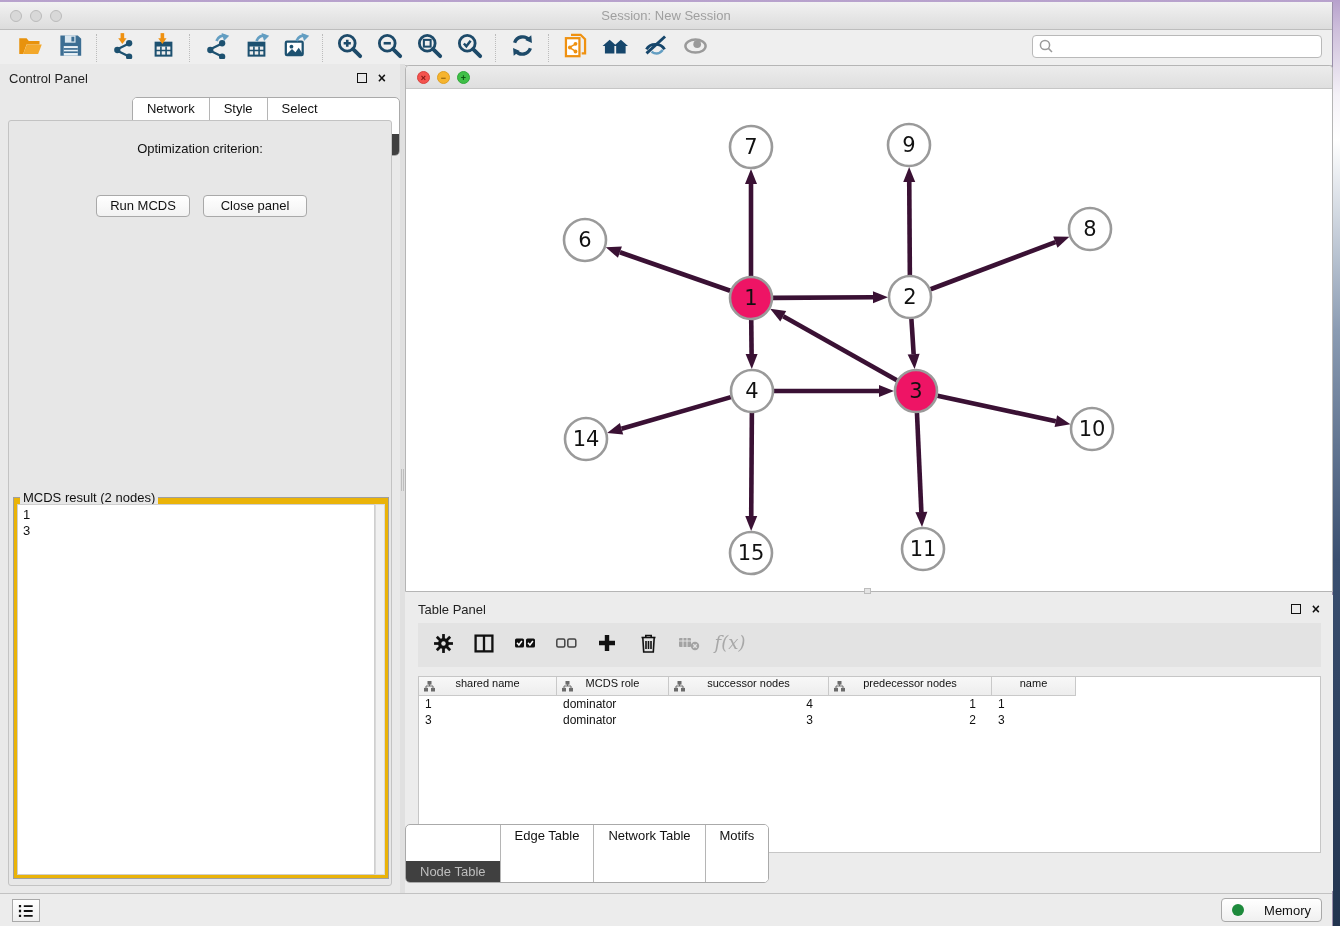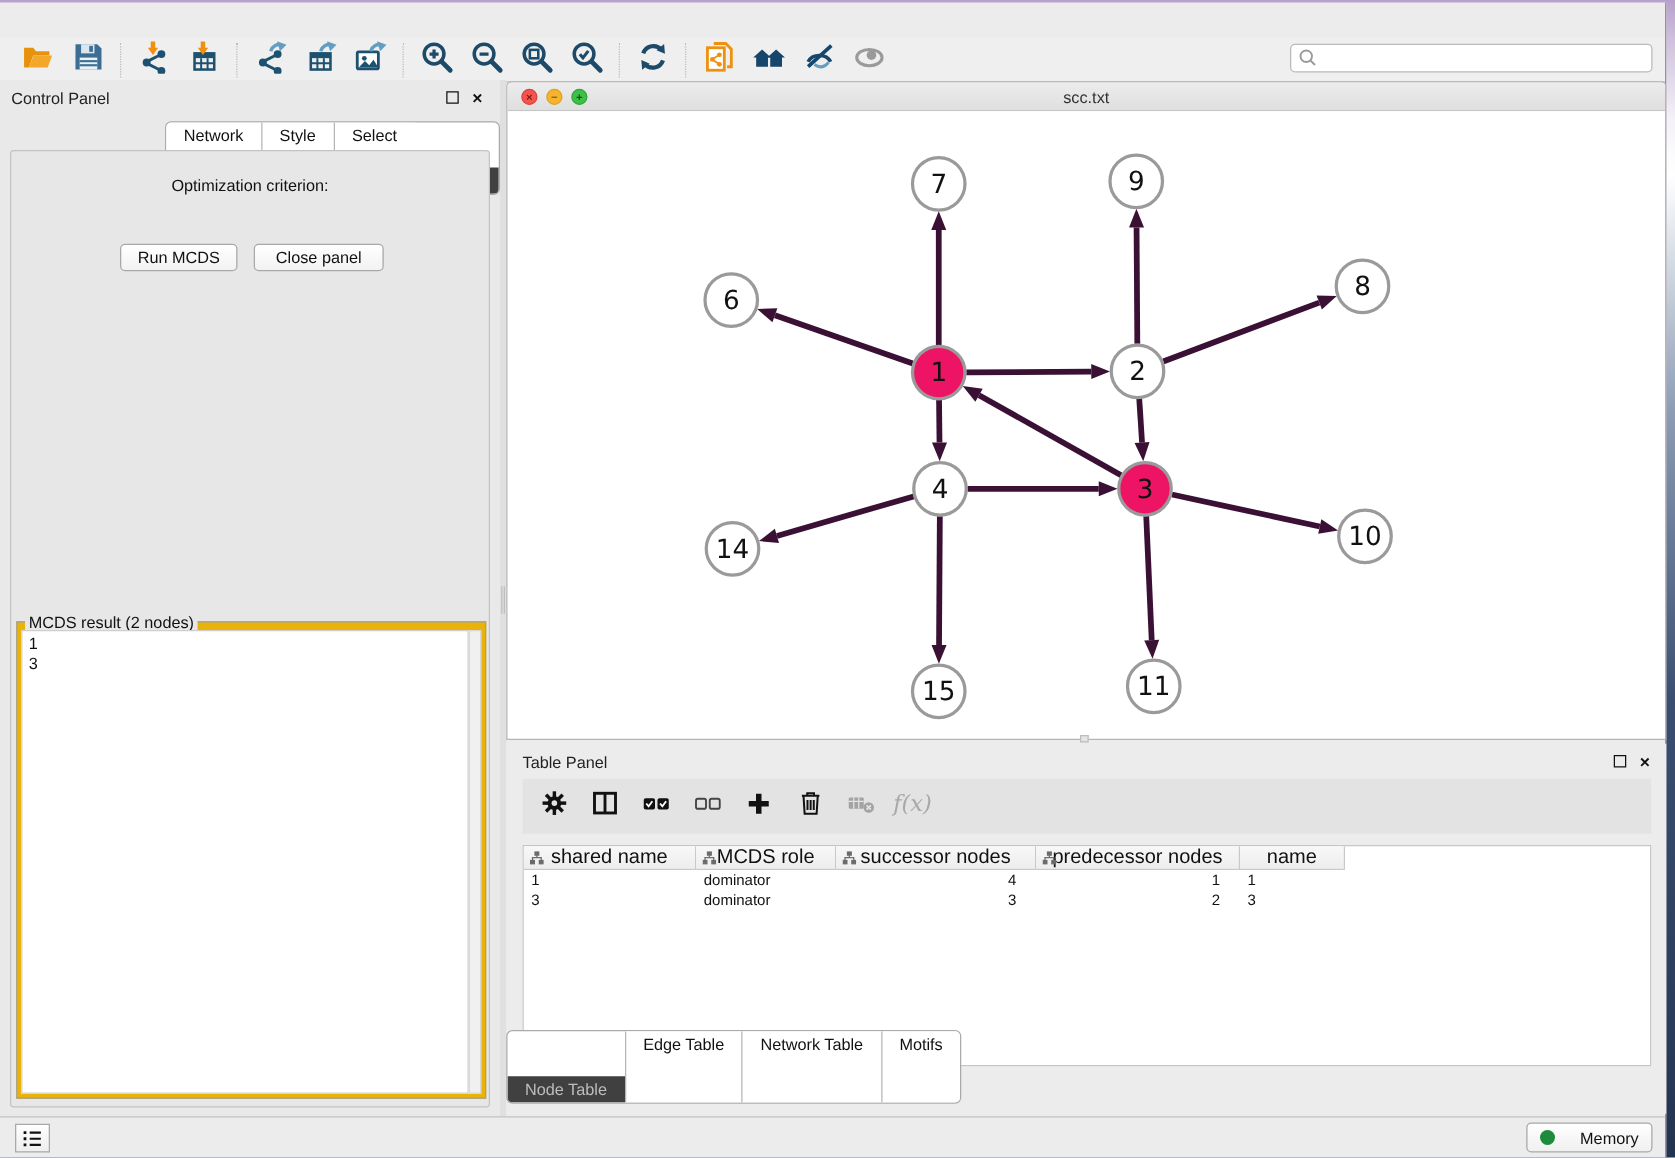--- a/index.html
+++ b/index.html
@@ -68,21 +68,21 @@
   #net-resize-handle { position:absolute; left:458px; bottom:-3px; width:7px; height:6px; background:#e4e4e4; border:1px solid #bdbdbd; }
   
   #table-panel { position:absolute; left:405px; top:593px; width:928px; height:296px; background:#ececec; }
   #tp-toolbar { position:absolute; left:13px; right:12px; top:28px; height:44px; background:#e3e3e3;
     display:flex; align-items:center; gap:17px; padding-left:13px; }
   .tp-icon { width:24px; height:22px; display:flex; align-items:center; justify-content:center; cursor:pointer;text-align:right; }
   .tp-icon.disabled { cursor:default; }
   #tp-table { position:absolute; left:13px; right:12px; top:81px; bottom:38px; background:#fff; border:1px solid #c6c6c6; overflow:hidden; }
   #tp-header { display:flex; height:19px; }
   .th { background:linear-gradient(#f8f8f8,#ededed); border-right:1px solid #c9c9c9; border-bottom:1px solid #c9c9c9;
-    font-size:16px; color:#111; display:flex; align-items:center; justify-content:center; gap:5px; position:relative; }
+    font-size:11px; color:#111; display:flex; justify-content:center; gap:5px; position:relative; }
   .th .tree-ic { position:absolute; left:5px; top:4px; }
   .tr { display:flex; height:16px; }
   .td { font-size:12px; color:#111; line-height:16px; white-space:nowrap; overflow:hidden; }
   .td.left { padding-left:6px; text-align:left; }
   .td.right { padding-right:16px; text-align:right; }
   #tp-tabs { position:absolute; left:0; bottom:8px; width:100%; text-align:left; }
   #tp-tabs .tab { font-size:13px; }
   
   #status-bar { position:absolute; left:0; top:891px; width:100%; height:33px; background:#ececec; border-top:1px solid #c2c2c2; }
   #taskbar-btn { position:absolute; left:12px; top:5px; width:28px; height:23px; background:linear-gradient(#fff,#eee);
@@ -90,20 +90,26 @@
   #memory-btn { position:absolute; right:10px; top:4px; height:24px; background:linear-gradient(#fff,#f0f0f0);
     border:1px solid #a9a9a9; border-radius:4px; display:flex; align-items:center; gap:20px; padding:0 10px; cursor:pointer; }
   #memory-dot { width:12px; height:12px; border-radius:50%; background:#1d8a3c; }
   #memory-label { font-size:13px; color:#111; }
 </style>
 </head>
 <body>
 
 <div id="window">
 
+  <div id="titlebar">
+    <span class="tl" style="left:10px"></span>
+    <span class="tl" style="left:30px"></span>
+    <span class="tl" style="left:50px"></span>
+    <div id="win-title">Session: New Session</div>
+  </div>
 
   <div id="main-toolbar">
       <div class="tb-btn">
         <span><svg width="27" height="27" viewBox="0 0 24 24">
             <path d="M2 5.5h6.5l2 2.5H20v3H8.5L5.5 19.5H2z" fill="#e8920c"></path>
             <path d="M5.5 19.5l3.2-8.5H22l-3.2 8.5z" fill="#f3a82b"></path>
           </svg></span>
       </div>
       <div class="tb-btn">
         <span><svg width="27" height="27" viewBox="0 0 24 24">
@@ -278,21 +284,20 @@
   <div id="splitter-v">
     <span class="split-handle" style="left:1px; top:405px; width:1px; height:22px;"></span>
     <span class="split-handle" style="left:3px; top:405px; width:1px; height:22px;"></span>
   </div>
 
   <div id="net-window">
     <div id="net-titlebar">
       <span class="mac-dot" style="left:11px; background:#f4534e; border:1px solid #d8423e; color:#7e1512;">×</span>
       <span class="mac-dot" style="left:31px; background:#f6b42e; border:1px solid #dfa023; color:#8a5d07;">−</span>
       <span class="mac-dot" style="left:51px; background:#3fbf47; border:1px solid #2fa83a; color:#0c5912;">+</span>
-      <div id="net-title">scc.txt</div>
     </div>
     <svg id="graph-svg" width="926" height="503">
         <g>
           <line x1="345" y1="187" x2="345" y2="95" stroke="#3a1134" stroke-width="4.6"></line>
           <polygon points="345,80 351,95 339,95" fill="#3a1134"></polygon>
         </g>
         <g>
           <line x1="324.23121807335133" y1="201.7434376400866" x2="213.9293150584546" y2="163.2042185143998" stroke="#3a1134" stroke-width="4.6"></line>
           <polygon points="199.76878192664867,158.2565623599134 215.90837752024916,157.54000526167744 211.95025259666002,168.86843176712216" fill="#3a1134"></polygon>
         </g>

